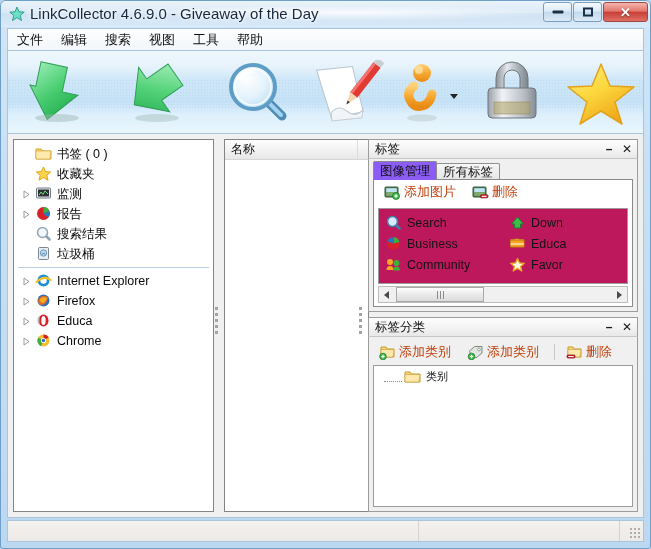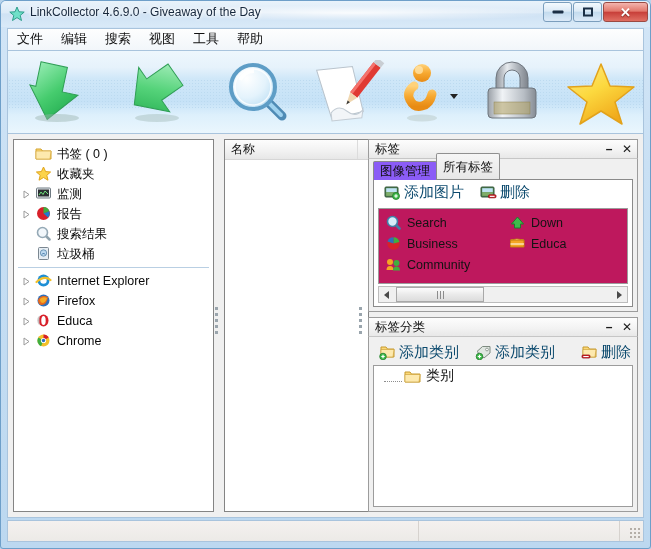--- a/index.html
+++ b/index.html
@@ -25,21 +25,21 @@
   }
   .title-glow{
     position:absolute;left:140px;top:4px;width:420px;height:16px;
     background:radial-gradient(ellipse at center,rgba(255,255,255,.85) 0%,rgba(255,255,255,0) 70%);
   }
   .app-icon{
     position:absolute;left:8px;top:5px;width:16px;height:16px;
   }
   .title-text{
     position:absolute;left:29px;top:4px;
-    font-size:12px;color:#16273c;white-space:nowrap;
+    font-size:15px;color:#16273c;white-space:nowrap;
     text-shadow:0 0 3px #fff,0 0 5px #fff;
   }
   .winbtns{position:absolute;right:2px;top:1px;height:22px;display:flex;}
   .wbtn{
     width:29px;height:20px;margin-left:1px;
     border:1px solid #7b9ebd;border-radius:3px;
     background:linear-gradient(to bottom,#f4fafe 0%,#dceaf6 45%,#c3dbee 52%,#dceaf8 100%);
     position:relative;box-sizing:border-box;
   }
   .wbtn.close{
@@ -53,21 +53,21 @@
   }
   .wbtn.close .g{color:#fff;font-weight:bold;font-size:13px;text-shadow:0 1px 1px #7c2b24;}
   .min-glyph{display:block;width:11px;height:3px;background:#1b2f45;border-radius:1px;}
   .max-glyph{display:block;width:10px;height:9px;border:2px solid #1b2f45;box-sizing:border-box;}
   
   .menubar{
     position:absolute;left:6px;top:27px;right:6px;height:22px;
     background:linear-gradient(to bottom,#fdfefe,#f2f6fa);
     border:1px solid #a9c4dd;border-bottom:none;
     box-sizing:border-box;
-    display:flex;align-items:flex-end;
+    display:flex;align-items:center;
   }
   .menu-item{
     padding:2px 9px;font-size:13px;color:#101010;cursor:default;white-space:nowrap;
   }
   
   .toolbar{
     position:absolute;left:6px;top:49px;right:6px;height:84px;
     box-sizing:border-box;
     border:1px solid #a9c4dd;
     background:
@@ -136,37 +136,37 @@
   .dt-btn{width:16px;height:15px;margin-right:2px;display:flex;align-items:center;justify-content:center;
           font-size:12px;color:#1a1a1a;font-weight:bold;cursor:default;}
   .dock-body{
     position:absolute;left:0;right:0;top:19px;bottom:0;
     background:#f0f0f0;border:1px solid #9c9c9c;border-top:1px solid #c6c6c6;
     box-sizing:border-box;
   }
   
   .tabstrip{position:absolute;left:4px;top:3px;height:18px;display:flex;align-items:flex-end;}
   .tab{
-    height:27px;padding:0 6px;font-size:12.5px;color:#111;
+    height:17px;padding:0 6px;font-size:12.5px;color:#111;
     border:1px solid #909090;border-bottom:none;
     background:linear-gradient(to bottom,#f6f6f6,#e6e6e6);
     display:flex;align-items:center;border-radius:2px 2px 0 0;margin-right:-1px;
     box-sizing:border-box;
   }
   .tab.active{
     height:19px;background:#8b5cf6;border-color:#8a8a8a;z-index:2;position:relative;
   }
   .tab-panel{
     position:absolute;left:4px;right:4px;top:20px;bottom:4px;
     background:#fff;border:1px solid #8a8a8a;box-sizing:border-box;
   }
   .cmdbar{height:24px;display:flex;align-items:center;padding-left:4px;}
   .cmd{
     display:flex;align-items:center;height:20px;padding:0 5px;margin-right:4px;
-    font-size:15px;color:#0c4a6e;white-space:nowrap;cursor:default;border:1px solid transparent;
+    font-size:13px;color:#c2410c;white-space:nowrap;cursor:default;border:1px solid transparent;
   }
   .cmd .ci{width:17px;height:15px;position:relative;margin-right:3px;flex:0 0 17px;}
   .cmd-sep{width:1px;height:16px;background:#c9c9c9;margin:0 5px;}
   .tagbox{
     position:absolute;left:4px;right:4px;top:28px;bottom:22px;
     background:#be185d;border:1px solid #9c9c9c;box-sizing:border-box;overflow:hidden;
   }
   .tag-col{position:absolute;top:3px;width:50%;}
   .tag-row{height:21px;display:flex;align-items:center;padding-left:6px;white-space:nowrap;}
   .tag-row .ti{width:18px;height:16px;flex:0 0 18px;margin-right:4px;position:relative;}
@@ -626,20 +626,28 @@
               <div class="tag-row">
                 <span class="ti">
                   <svg width="17" height="15" viewBox="0 0 17 15">
                     <path d="M1.5,4 L15,4 L15,11 L1.5,11 Z" fill="#f5a623" stroke="#c47f12" stroke-width="1"></path>
                     <path d="M1.5,4 q6,-2 13.5,0" fill="#ffd98a" stroke="#c47f12" stroke-width="1"></path>
                     <line x1="1.5" y1="8" x2="15" y2="8" stroke="#ffffff" stroke-width="1"></line>
                   </svg>
                 </span>
                 <span class="tl">Educa</span>
               </div>
+              <div class="tag-row">
+                <span class="ti">
+                  <svg width="17" height="15" viewBox="0 0 17 15">
+                    <polygon points="8.5,1.5 10.5,6 15.3,6.3 11.6,9.4 12.8,14 8.5,11.4 4.2,14 5.4,9.4 1.7,6.3 6.5,6" fill="#fffbe8" stroke="#e8a91c" stroke-width="1.3" stroke-linejoin="round"></polygon>
+                  </svg>
+                </span>
+                <span class="tl">Favor</span>
+              </div>
             </div>
           </div>
 
           <div class="hscroll">
             <div class="hs-arrow">
               <span class="arr-l"></span>
             </div>
             <div class="hs-track">
               <div class="hs-thumb">
                 <span class="grip3"></span>
@@ -699,21 +707,21 @@
 
         <div class="treebox">
           <div class="tb-row">
             <span class="dotline"></span>
             <span class="ti" style="width:18px;height:15px;position:relative;margin-right:4px;">
               <svg width="17" height="15" viewBox="0 0 17 15">
                 <path d="M1,3 L6,3 L7.5,5 L16,5 L16,13 L1,13 Z" fill="#fbd878" stroke="#c79a2e" stroke-width="1"></path>
                 <path d="M1,5.5 L16,5.5 L15,13 L1,13 Z" fill="#fde9ae" stroke="#c79a2e" stroke-width="0.6"></path>
               </svg>
             </span>
-            <span style="font-size:14px;color:#111;">类别</span>
+            <span style="font-size:11px;color:#111;">类别</span>
           </div>
         </div>
       </div>
     </div>
   </div>
 
   <div class="statusbar">
     <div class="sb-cell" style="width:410px;"></div>
     <div class="sb-cell" style="width:200px;"></div>
     <div class="sb-grip"></div>

